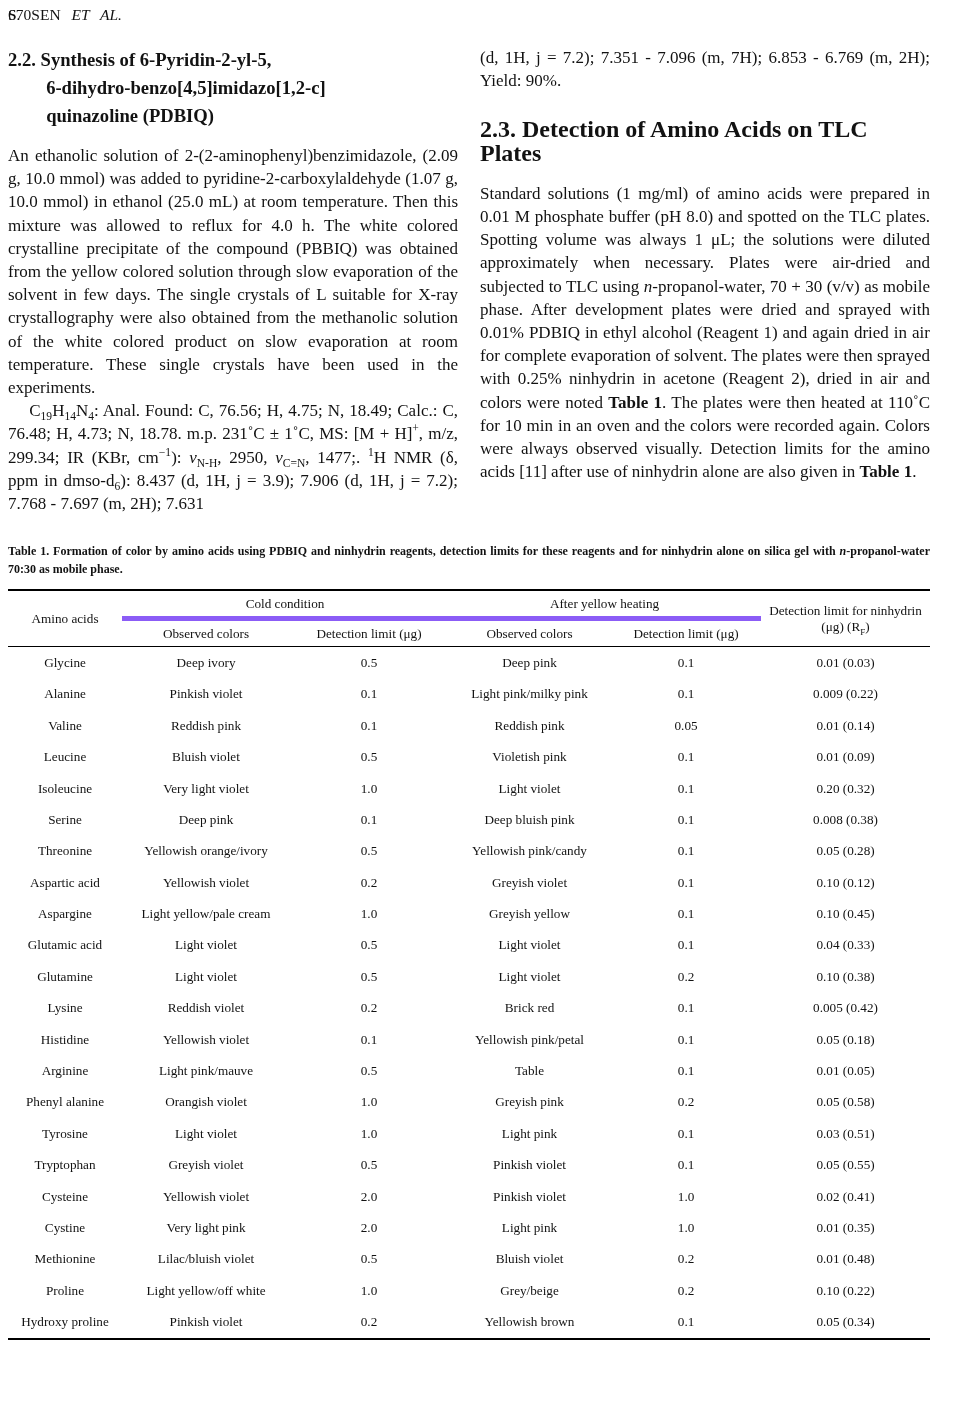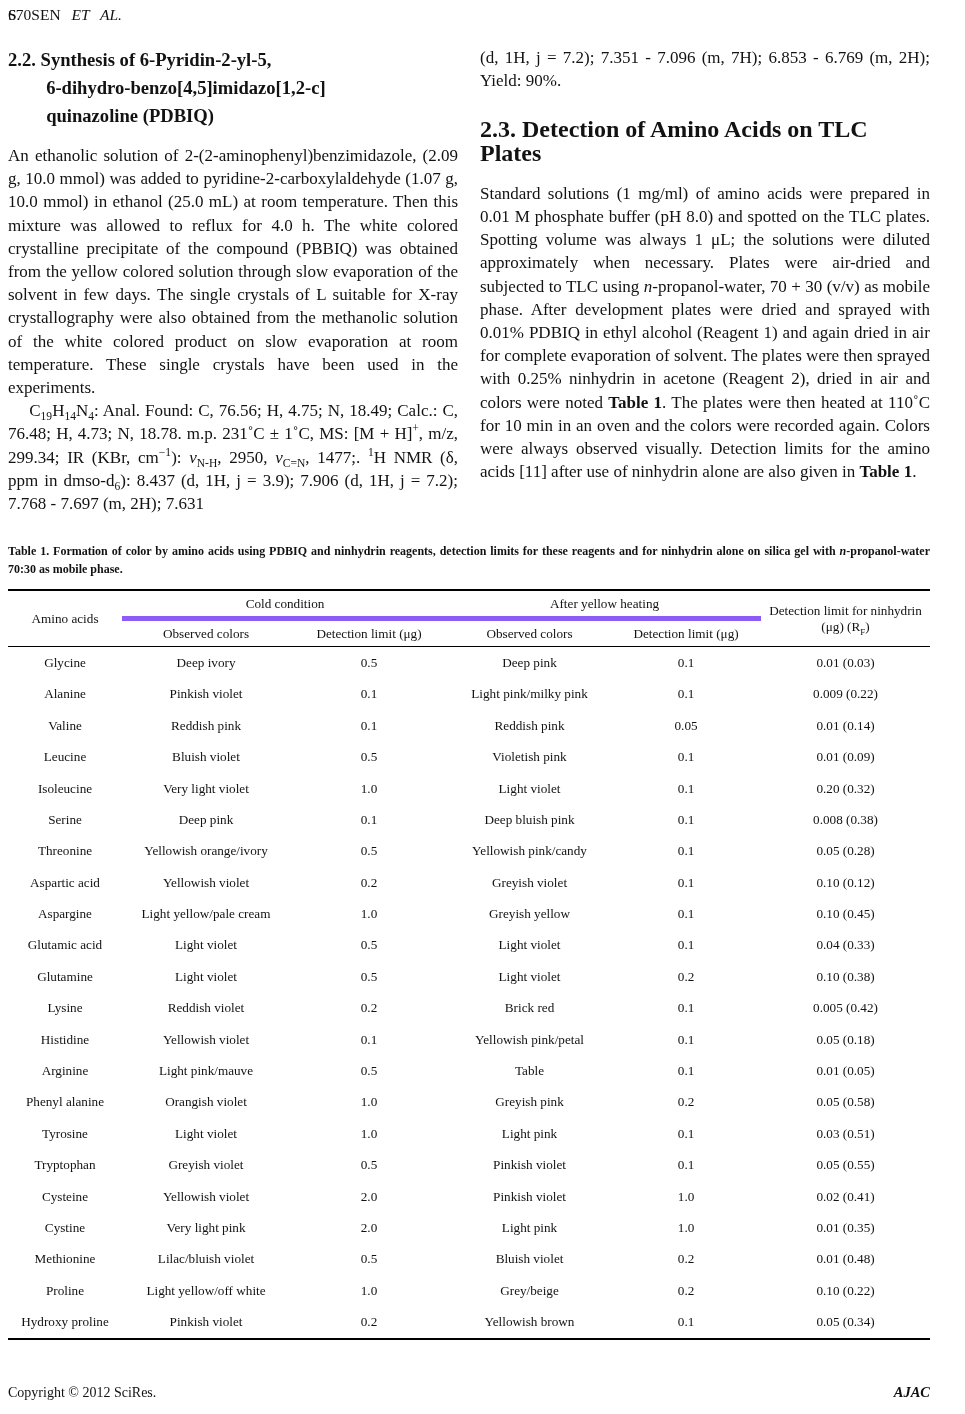--- a/index.html
+++ b/index.html
@@ -321,18 +321,14 @@
           <td>Hydroxy proline</td>
           <td>Pinkish violet</td>
           <td>0.2</td>
           <td>Yellowish brown</td>
           <td>0.1</td>
           <td>0.05 (0.34)</td>
         </tr>
       </tbody>
   </table>
 
-  <div class="page-footer">
-    <span>Copyright © 2012 SciRes.</span>
-    <span class="journal">AJAC</span>
-  </div>
 
 </div>
 
 </body></html>

